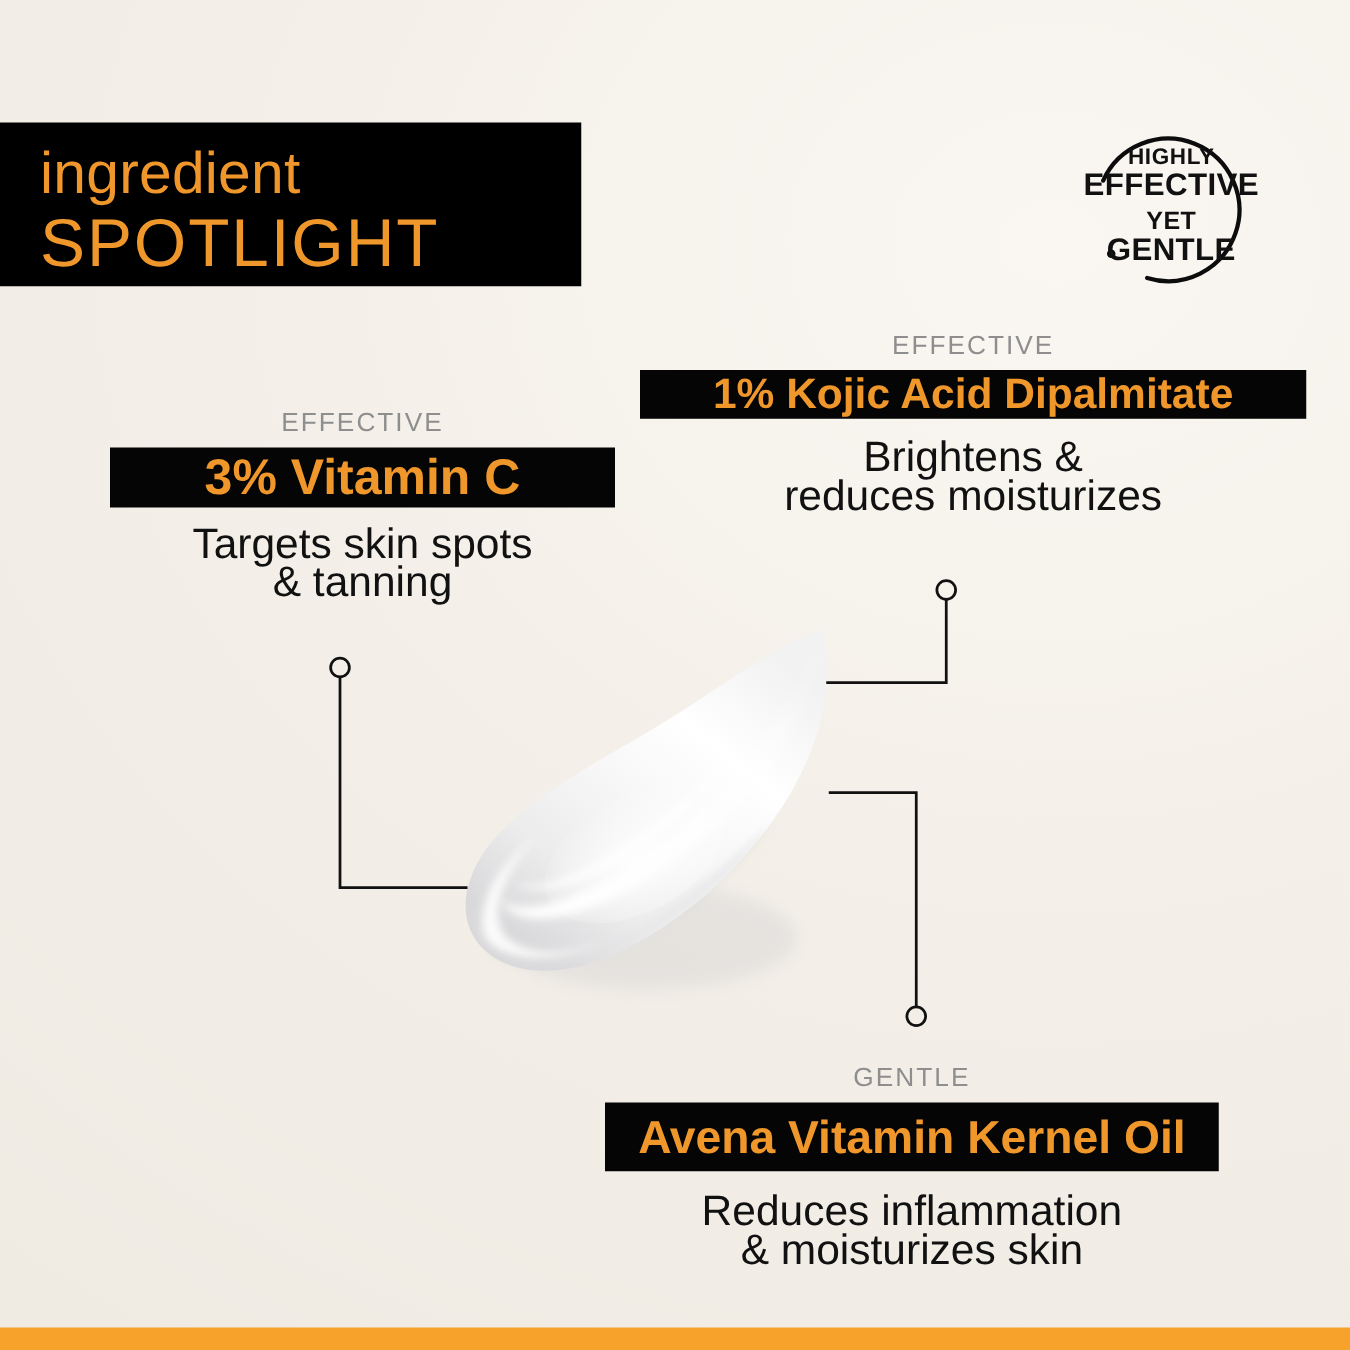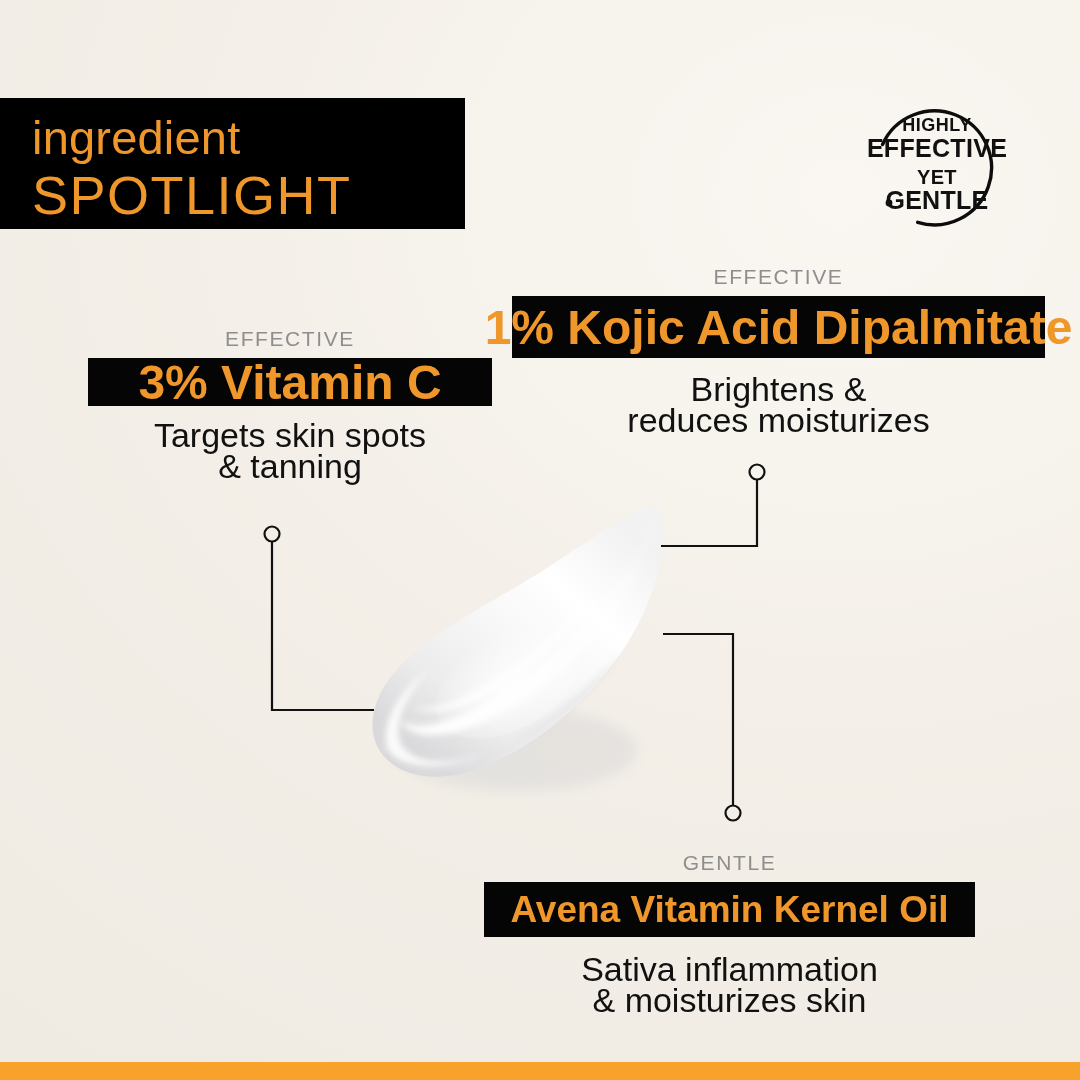--- a/index.html
+++ b/index.html
@@ -117,26 +117,26 @@
   .desc {
     color: #111111;
     font-size: 34px;
     font-weight: 400;
     line-height: 31px;
     text-align: center;
   }
 
   
   #callout-vitc { left: 88px; top: 326px; width: 404px; }
-  #callout-vitc .name-bar { height: 48px; font-size: 48px; margin-top: 6px; }
+  #callout-vitc .name-bar { height: 48px; font-size: 40px; margin-top: 6px; }
   #callout-vitc .desc { margin-top: 14px; }
 
   
   #callout-kojic { left: 512px; top: 264px; width: 533px; }
-  #callout-kojic .name-bar { height: 62px; font-size: 48px; margin-top: 6px; }
+  #callout-kojic .name-bar { height: 39px; font-size: 34px; margin-top: 6px; }
   #callout-kojic .desc { margin-top: 16px; }
 
   
   #callout-avena { left: 484px; top: 850px; width: 491px; }
   #callout-avena .name-bar { height: 55px; font-size: 37px; margin-top: 6px; }
   #callout-avena .desc { margin-top: 17px; }
 
   
   #bottom-bar {
     position: absolute;
@@ -275,20 +275,20 @@
     <div class="desc">
       <div>Brightens &amp;</div>
       <div>reduces moisturizes</div>
     </div>
   </div>
 
   <div class="callout" id="callout-avena">
     <div class="kicker">GENTLE</div>
     <div class="name-bar">Avena Vitamin Kernel Oil</div>
     <div class="desc">
-      <div>Sativa inflammation</div>
+      <div>Reduces inflammation</div>
       <div>&amp; moisturizes skin</div>
     </div>
   </div>
 
   <div id="bottom-bar"></div>
 
 </div>
 
 </body></html>

